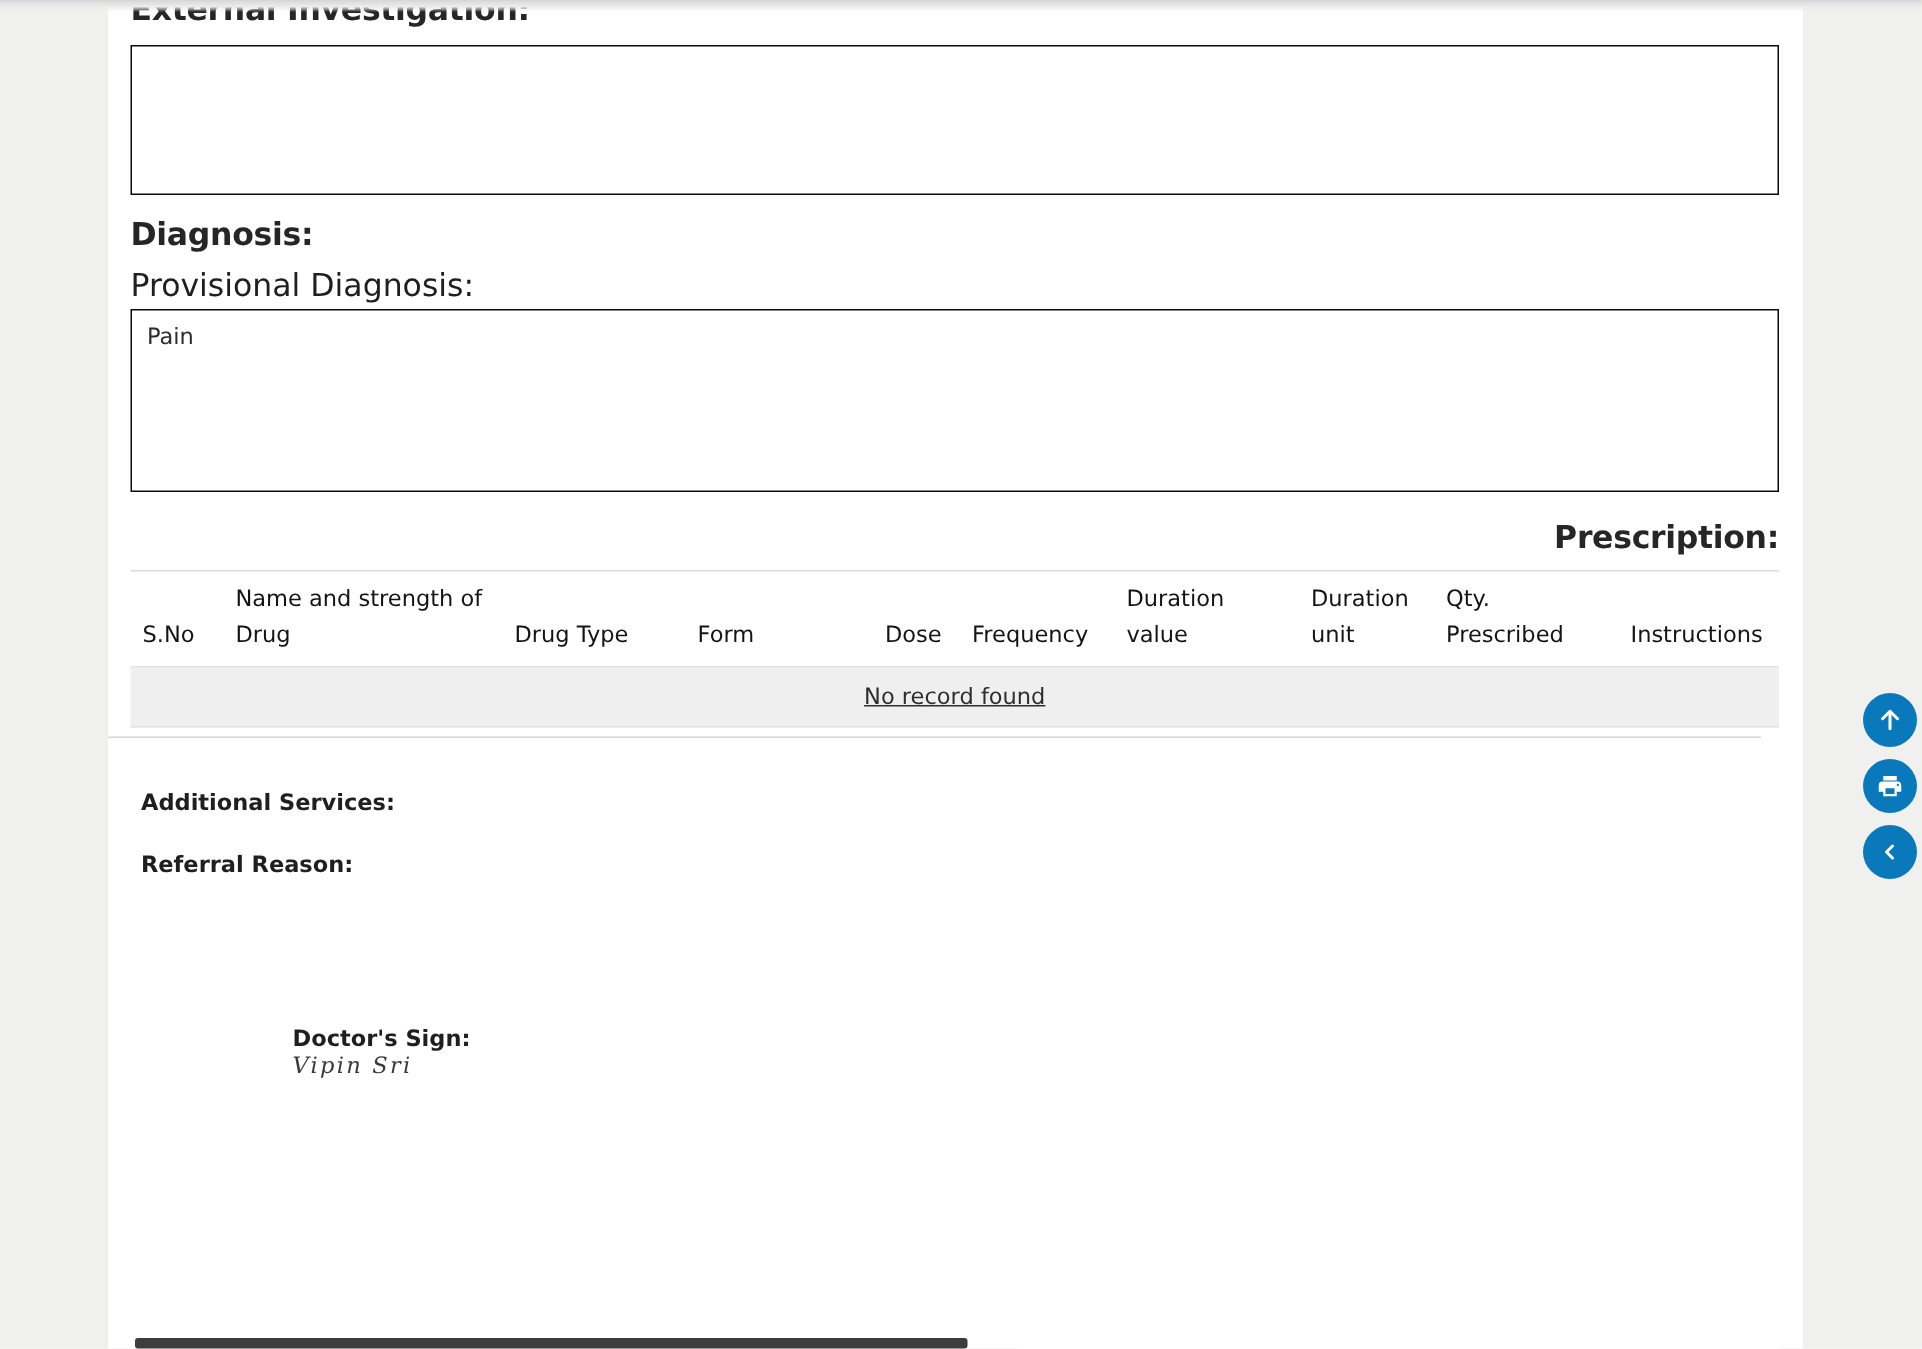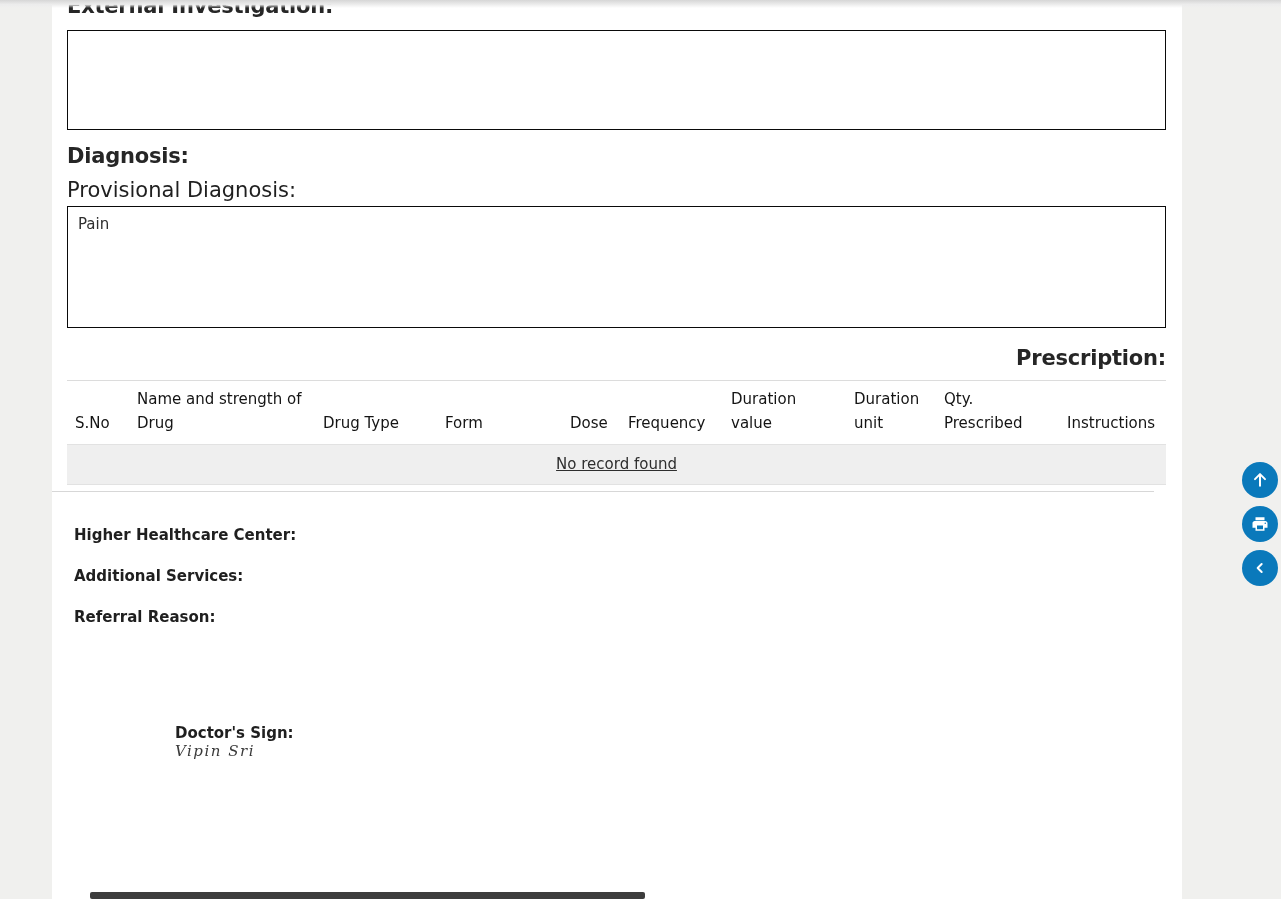--- a/index.html
+++ b/index.html
@@ -9,21 +9,21 @@
     background: #f0f0ee;
     font-family: "DejaVu Sans", "Liberation Sans", sans-serif;
     color: #2a2a2a;
   }
   .top-shadow {
     position: absolute; top: 0; left: 0; width: 1281px; height: 8px;
     background: linear-gradient(to bottom, #d6d6d6 0%, #ececec 55%, rgba(255,255,255,0) 100%);
     z-index: 5;
   }
   .card {
-    position: absolute; top: 0; left: 52px;
+    position: absolute; top: 0; left: 72px;
     width: 1130px; height: 899px;
     background: #ffffff;
     padding: 0 16px 0 15px;
     overflow: hidden;
   }
   h1.section-heading {
     font-size: 21px; line-height: 26px; font-weight: bold; color: #262626;
     letter-spacing: -0.2px;
   }
   .heading-clipped { margin-top: -7px; }
@@ -150,24 +150,20 @@
         <td class="empty-cell" colspan="10">No record found</td>
       </tr>
     </tbody>
   </table>
 
 
   <hr class="rule-revisit">
 
   <div class="rr-fields">
     <div class="rr-field">
-      <span class="rr-label">Higher Healthcare Center:</span>
-      <span></span>
-    </div>
-    <div class="rr-field">
       <span class="rr-label">Additional Services:</span>
       <span></span>
     </div>
     <div class="rr-field">
       <span class="rr-label">Referral Reason:</span>
       <span></span>
     </div>
   </div>
 
   <div class="sign-row">

